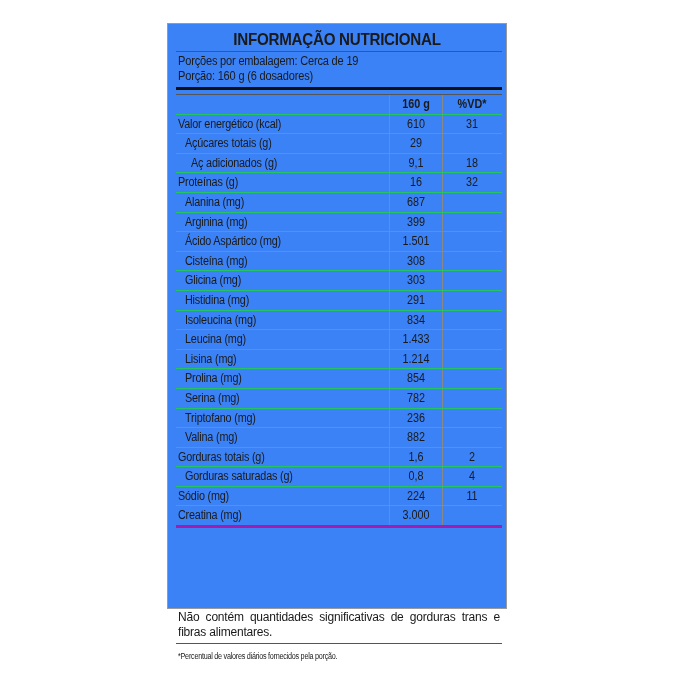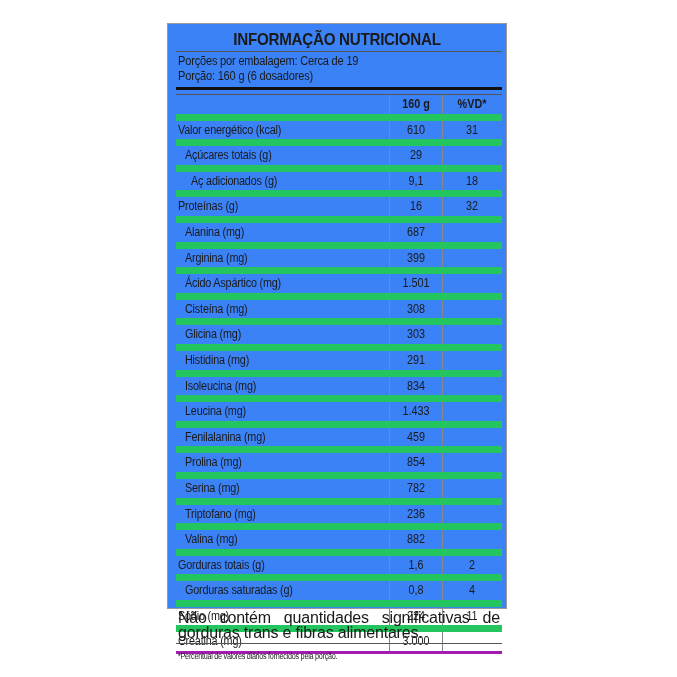--- a/index.html
+++ b/index.html
@@ -14,40 +14,40 @@
     font-weight: bold; font-size: 16.5px; letter-spacing: -0.3px;
     transform: scaleX(0.92); transform-origin: center;
   }
   .hr-thin { position: absolute; left: 8px; right: 4px; height: 1px; background: #555; }
   .hr-thick { position: absolute; left: 8px; right: 4px; height: 3px; background: #111; }
   .serving {
     position: absolute; left: 10px; font-size: 12px; letter-spacing: -0.2px;
     transform: scaleX(0.92); transform-origin: left;
   }
   .tbl { position: absolute; left: 8px; right: 4px; top: 83px; }
-  .row { position: relative; height: 18.6px; border-bottom: 7px solid #22c55e; }
+  .row { position: relative; height: 18.6px; border-bottom: 1px solid #22c55e; }
   .row .name {
     position: absolute; left: 2px; top: 2px; font-size: 12px; white-space: nowrap;
     transform: scaleX(0.9); transform-origin: left; letter-spacing: -0.2px;
   }
   .row.ind1 .name { left: 9px; }
   .row.ind2 .name { left: 15px; }
   .row .val, .row .vd {
     position: absolute; top: 2px; font-size: 12px; text-align: center;
     transform: scaleX(0.9);
   }
   .row .val { left: 214px; width: 52px; }
   .row .vd { left: 266px; width: 60px; }
   .vline { position: absolute; top: 0; bottom: 0; width: 1px; background: #888; }
   .vline.v1 { left: 213px; }
   .vline.v2 { left: 266px; }
   .row.head .val, .row.head .vd { font-weight: bold; }
   .row.last { border-bottom: 3px solid #a21caf; }
   .note {
-    position: absolute; left: 10px; right: 6px; font-size: 16px; line-height: 15px;
+    position: absolute; left: 10px; right: 6px; font-size: 12px; line-height: 15px;
     text-align: justify; letter-spacing: -0.2px;
   }
   .small-note {
     position: absolute; left: 10px; font-size: 8.5px; letter-spacing: -0.3px;
     transform: scaleX(0.85); transform-origin: left;
   }
 </style>
 </head>
 <body>
 
@@ -121,22 +121,22 @@
           <span class="name">Isoleucina (mg)</span>
           <span class="val">834</span>
           <span class="vd"></span>
         </div>
         <div class="row ind1">
           <span class="name">Leucina (mg)</span>
           <span class="val">1.433</span>
           <span class="vd"></span>
         </div>
         <div class="row ind1">
-          <span class="name">Fenilalanina (mg)</span>
-          <span class="val">459</span>
+          <span class="name">Lisina (mg)</span>
+          <span class="val">1.214</span>
           <span class="vd"></span>
         </div>
         <div class="row ind1">
           <span class="name">Prolina (mg)</span>
           <span class="val">854</span>
           <span class="vd"></span>
         </div>
         <div class="row ind1">
           <span class="name">Serina (mg)</span>
           <span class="val">782</span>

